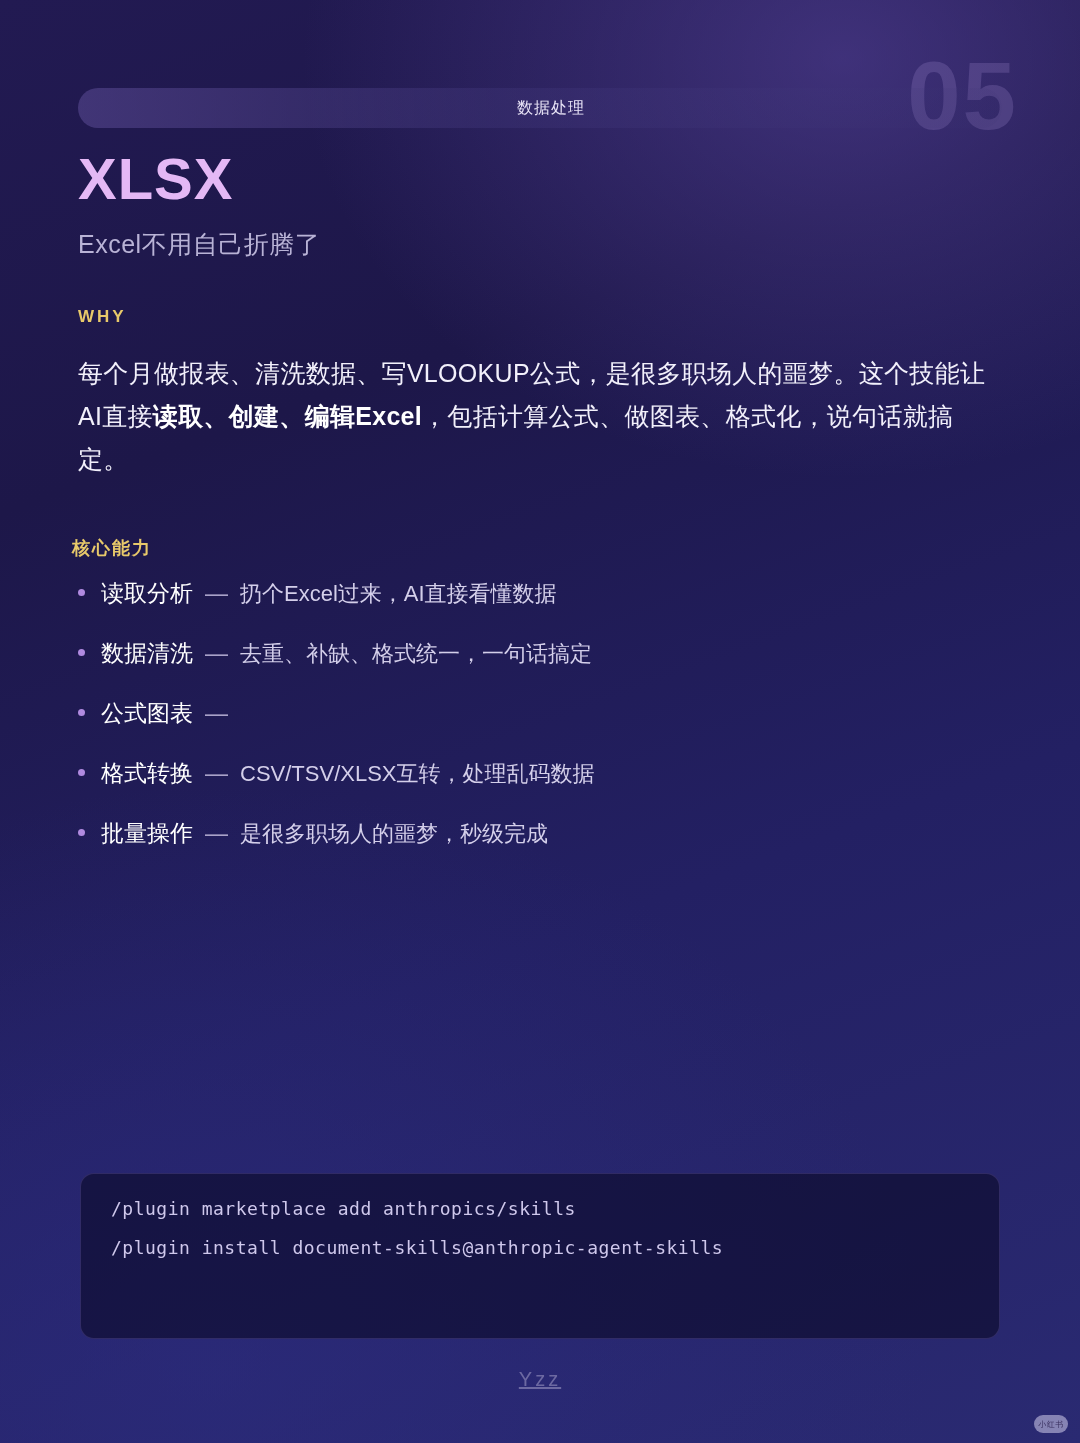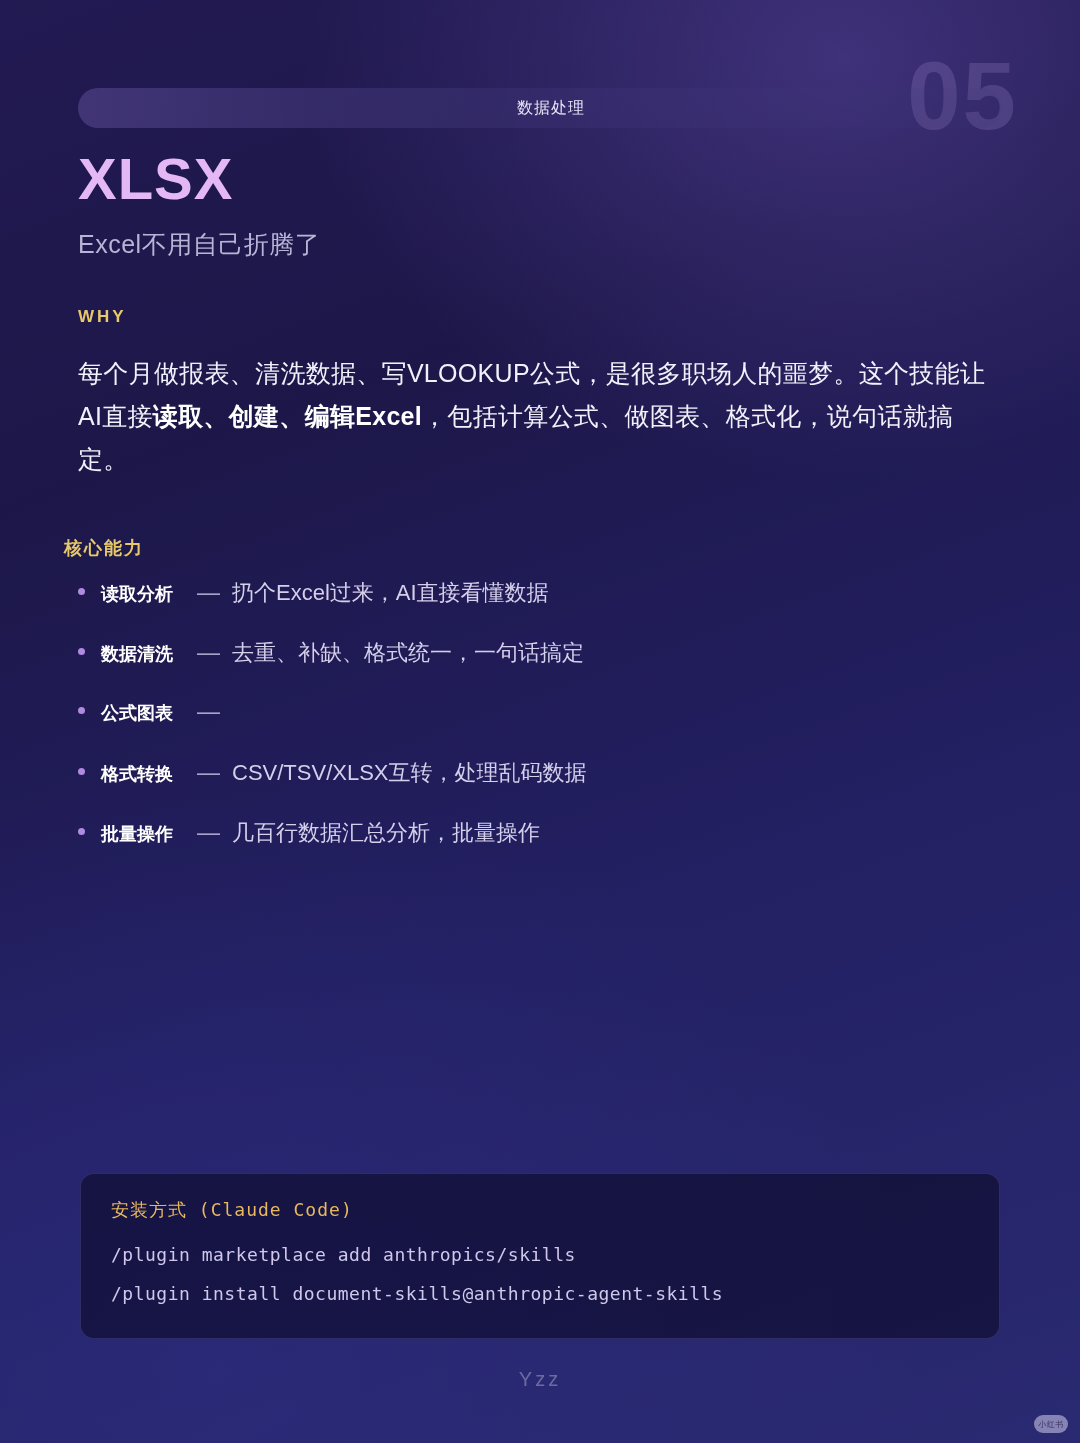--- a/index.html
+++ b/index.html
@@ -88,21 +88,21 @@
     line-height: 1.72;
     color: #f2f0fb;
     letter-spacing: 0.3px;
   }
   .why-body b {
     font-weight: 700;
     color: #ffffff;
   }
   .section-core {
     position: absolute;
-    left: 64px;
+    left: 72px;
     top: 536px;
     font-size: 18px;
     font-weight: 700;
     color: #e8c96a;
     letter-spacing: 2px;
     text-align: center;
   }
   .caps {
     position: absolute;
     left: 78px;
@@ -120,24 +120,24 @@
     width: 7px;
     height: 7px;
     border-radius: 50%;
     background: #b08ae0;
     margin-right: 16px;
     position: relative;
     top: -5px;
     flex: none;
   }
   .cap-name {
-    font-weight: 700;
+    font-weight: 400;
     color: #ffffff;
-    font-size: 18px;
-    margin-right: 24px;
+    font-size: 23px;
+    margin-right: 12px;
     white-space: nowrap;
   }
   .cap-dash {
     color: #a9a2c9;
     margin-right: 12px;
   }
   .cap-desc {
     color: #d4cfea;
     font-size: 22px;
   }
@@ -170,20 +170,21 @@
   }
   .watermark {
     position: absolute;
     left: 0;
     top: 1368px;
     width: 1080px;
     text-align: center;
     font-size: 20px;
     color: rgba(190, 185, 220, 0.45);
     letter-spacing: 3px;
+    text-decoration: underline;
   }
   .corner-badge {
     position: absolute;
     right: 12px;
     bottom: 10px;
     width: 34px;
     height: 18px;
     border-radius: 9px;
     background: rgba(210, 205, 235, 0.55);
     display: flex;
@@ -238,26 +239,25 @@
     <div class="cap-row">
       <span class="cap-dot"></span>
       <span class="cap-name">格式转换</span>
       <span class="cap-dash">—</span>
       <span class="cap-desc">CSV/TSV/XLSX互转，处理乱码数据</span>
     </div>
     <div class="cap-row">
       <span class="cap-dot"></span>
       <span class="cap-name">批量操作</span>
       <span class="cap-dash">—</span>
-      <span class="cap-desc">几百行数据汇总分析，批量操作</span>
+      <span class="cap-desc">是很多职场人的噩梦，秒级完成</span>
     </div>
   </div>
 
   <div class="codebox">
-    <div class="code-head">安装方式 (Claude Code)</div>
     <div class="code-line">/plugin marketplace add anthropics/skills</div>
     <div class="code-line">/plugin install document-skills@anthropic-agent-skills</div>
   </div>
 
   <div class="watermark">Yzz</div>
   <div class="corner-badge">小红书</div>
 
 </div>
 
 </body></html>

